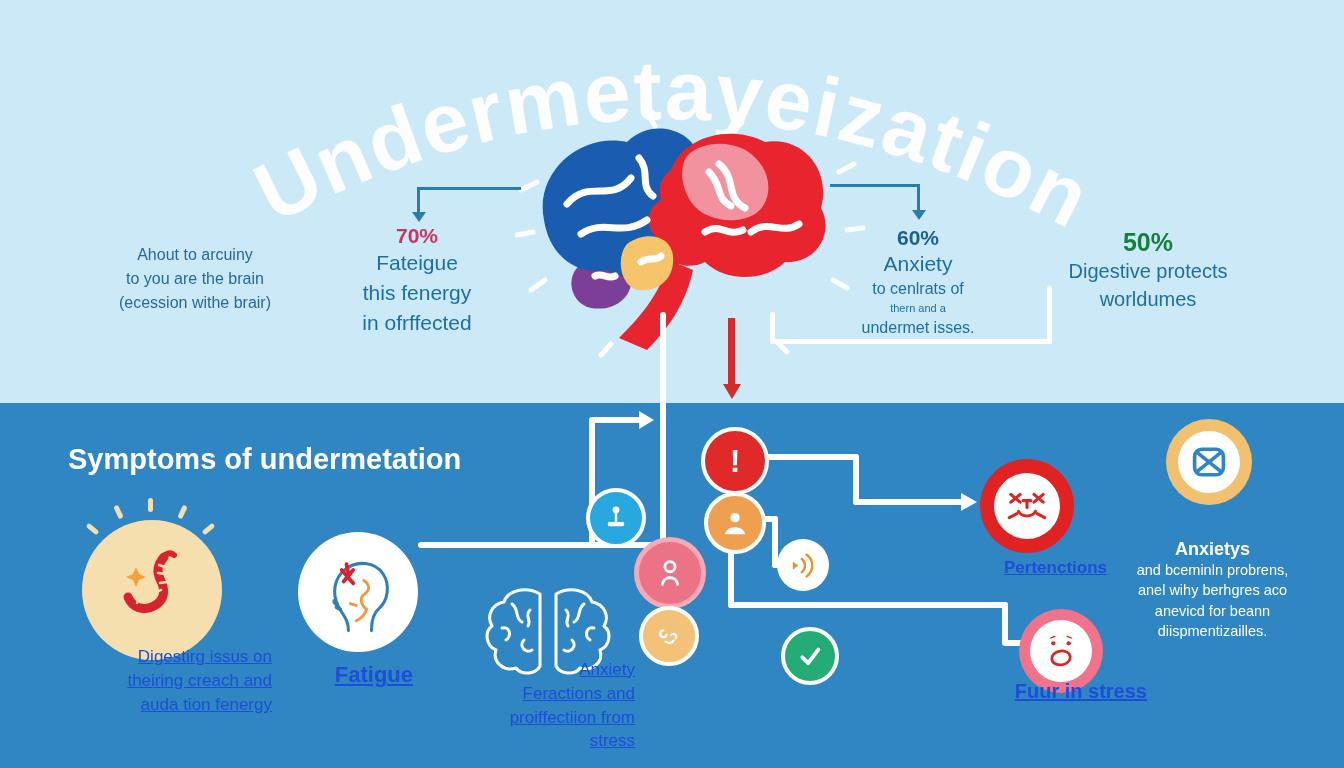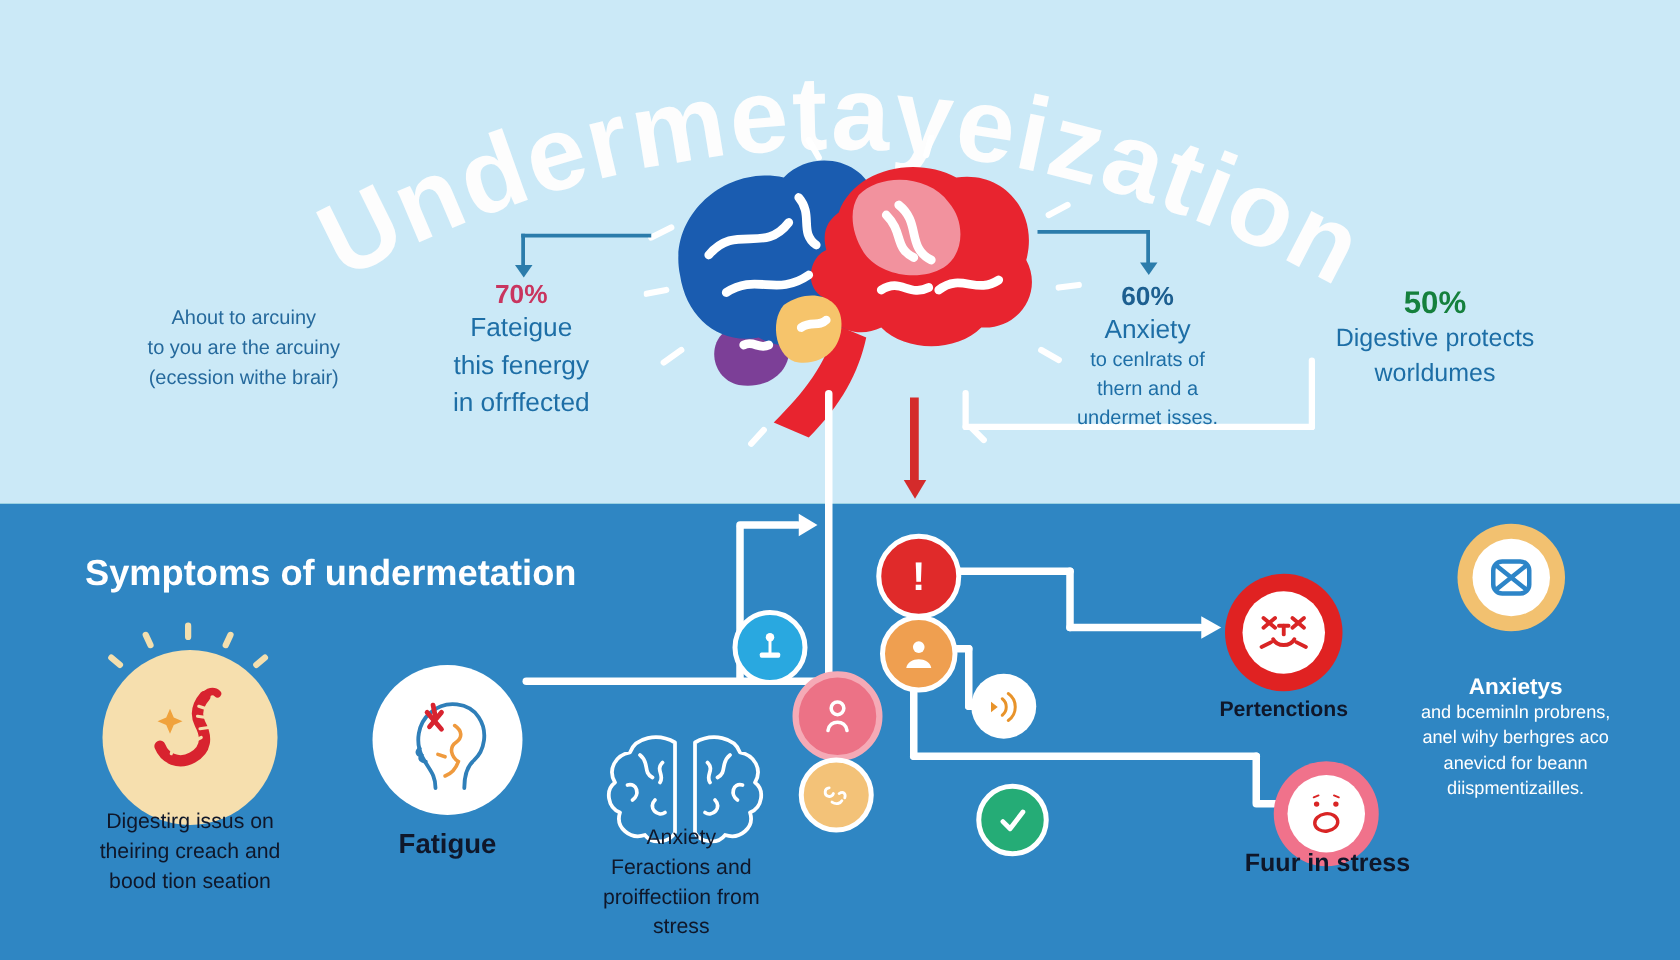--- a/index.html
+++ b/index.html
@@ -8,21 +8,21 @@
   .abs{position:absolute;}
   .bg-top{left:0;top:0;width:1344px;height:403px;background:#cbe9f7;}
   .bg-bottom{left:0;top:403px;width:1344px;height:365px;background:#2f86c3;}
   .wline{position:absolute;background:#ffffff;border-radius:3px;}
   .tline{position:absolute;background:#2b7cab;}
   .rline{position:absolute;background:#d42b2b;}
   .tri{position:absolute;width:0;height:0;}
   .circle{position:absolute;border-radius:50%;display:flex;align-items:center;justify-content:center;}
   .note{color:#25699c;text-align:center;line-height:1.5;font-size:16px;}
   .statline{color:#1d6ea6;text-align:center;font-size:21px;line-height:1.42;}
-  .lbl{color:#0f172a;text-align:center;line-height:1.4;}
+  .lbl{color:#1d4ed8;text-align:right;line-height:1.4;text-decoration:underline;}
   .dash{position:absolute;width:5px;height:14px;border-radius:3px;background:#f3dfae;}
   svg{display:block;}
 </style>
 </head>
 <body>
 
 <div id="canvas">
 
   <div class="abs bg-top"></div>
   <div class="abs bg-bottom"></div>
@@ -76,36 +76,36 @@
   <div class="wline" style="left:770px;top:312px;width:5px;height:32px;"></div>
   <div class="wline" style="left:770px;top:339px;width:282px;height:5px;"></div>
   <div class="wline" style="left:1047px;top:286px;width:5px;height:58px;"></div>
 
   <div class="wline" style="left:660px;top:312px;width:6px;height:258px;"></div>
   <div class="rline" style="left:728px;top:318px;width:7px;height:68px;"></div>
   <div class="tri" style="left:723px;top:384px;border-left:9px solid transparent;border-right:9px solid transparent;border-top:15px solid #d42b2b;"></div>
 
   <div class="abs note" style="left:70px;top:243px;width:250px;">
     <div>Ahout to arcuiny</div>
-    <div>to you are the arcuiny</div>
+    <div>to you are the brain</div>
     <div>(ecession withe brair)</div>
   </div>
 
   <div class="abs" style="left:322px;top:224px;width:190px;text-align:center;">
     <div style="color:#c9355f;font-weight:bold;font-size:21px;">70%</div>
     <div class="statline">Fateigue</div>
     <div class="statline">this fenergy</div>
     <div class="statline">in ofrffected</div>
   </div>
 
   <div class="abs" style="left:823px;top:226px;width:190px;text-align:center;">
     <div style="color:#1d5f90;font-weight:bold;font-size:21px;">60%</div>
     <div style="color:#1d6ea6;font-size:21px;line-height:1.35;">Anxiety</div>
     <div class="statline" style="font-size:16px;">to cenlrats of</div>
-    <div class="statline" style="font-size:16px;text-align:center;">thern and a</div>
+    <div class="statline" style="font-size:11px;text-align:center;">thern and a</div>
     <div class="statline" style="font-size:16px;">undermet isses.</div>
   </div>
 
   <div class="abs" style="left:1033px;top:228px;width:230px;text-align:center;">
     <div style="color:#15803d;font-weight:bold;font-size:25px;">50%</div>
     <div class="statline" style="font-size:20px;">Digestive protects</div>
     <div class="statline" style="font-size:20px;">worldumes</div>
   </div>
 
   <div class="abs" style="left:68px;top:443px;font-size:29px;font-weight:600;color:#ffffff;">Symptoms of undermetation</div>
@@ -145,21 +145,21 @@
         <path d="M48,48 l6,-3"></path>
           <path d="M40,56 l4,-6"></path>
           <path d="M30,58 l2,-7"></path>
       </g>
       <path fill="#f0a23c" d="M29,22 l3,7 7,3 -7,3 -3,7 -3,-7 -7,-3 7,-3 z"></path>
     </svg>
   </div>
   <div class="abs lbl" style="left:32px;top:645px;width:240px;font-size:17px;">
     <div>Digestirg issus on</div>
     <div>theiring creach and</div>
-    <div>bood tion seation</div>
+    <div>auda tion fenergy</div>
   </div>
 
   <div class="circle" style="left:298px;top:532px;width:120px;height:120px;background:#ffffff;">
     <svg width="96" height="96" viewBox="0 0 100 100">
       <path fill="none" stroke="#2f7fb9" stroke-width="3.2" stroke-linecap="round" d="M40,90 C40,78 34,74 29,64 C23,52 25,36 36,27 C49,16 68,19 76,31 C84,43 81,59 72,67 C66,72 64,80 64,90"></path>
       <path fill="none" stroke="#2f7fb9" stroke-width="3" stroke-linecap="round" d="M27,57 C24,59 24,62 28,63 C26,66 28,68 32,68"></path>
       <g stroke="#d8232f" stroke-width="4" stroke-linecap="round">
         <path d="M33,27 L45,41"></path>
           <path d="M45,27 L35,39"></path>
           <path d="M38,21 L40,31"></path>

